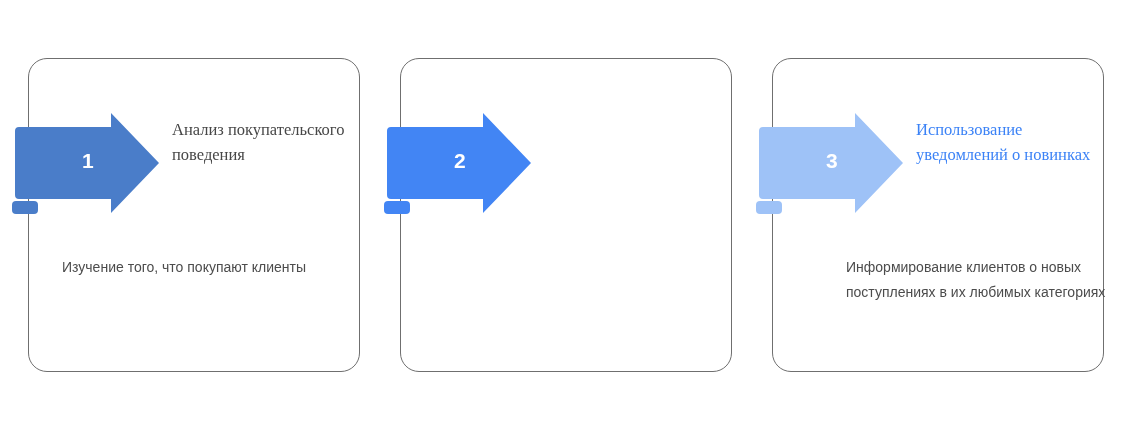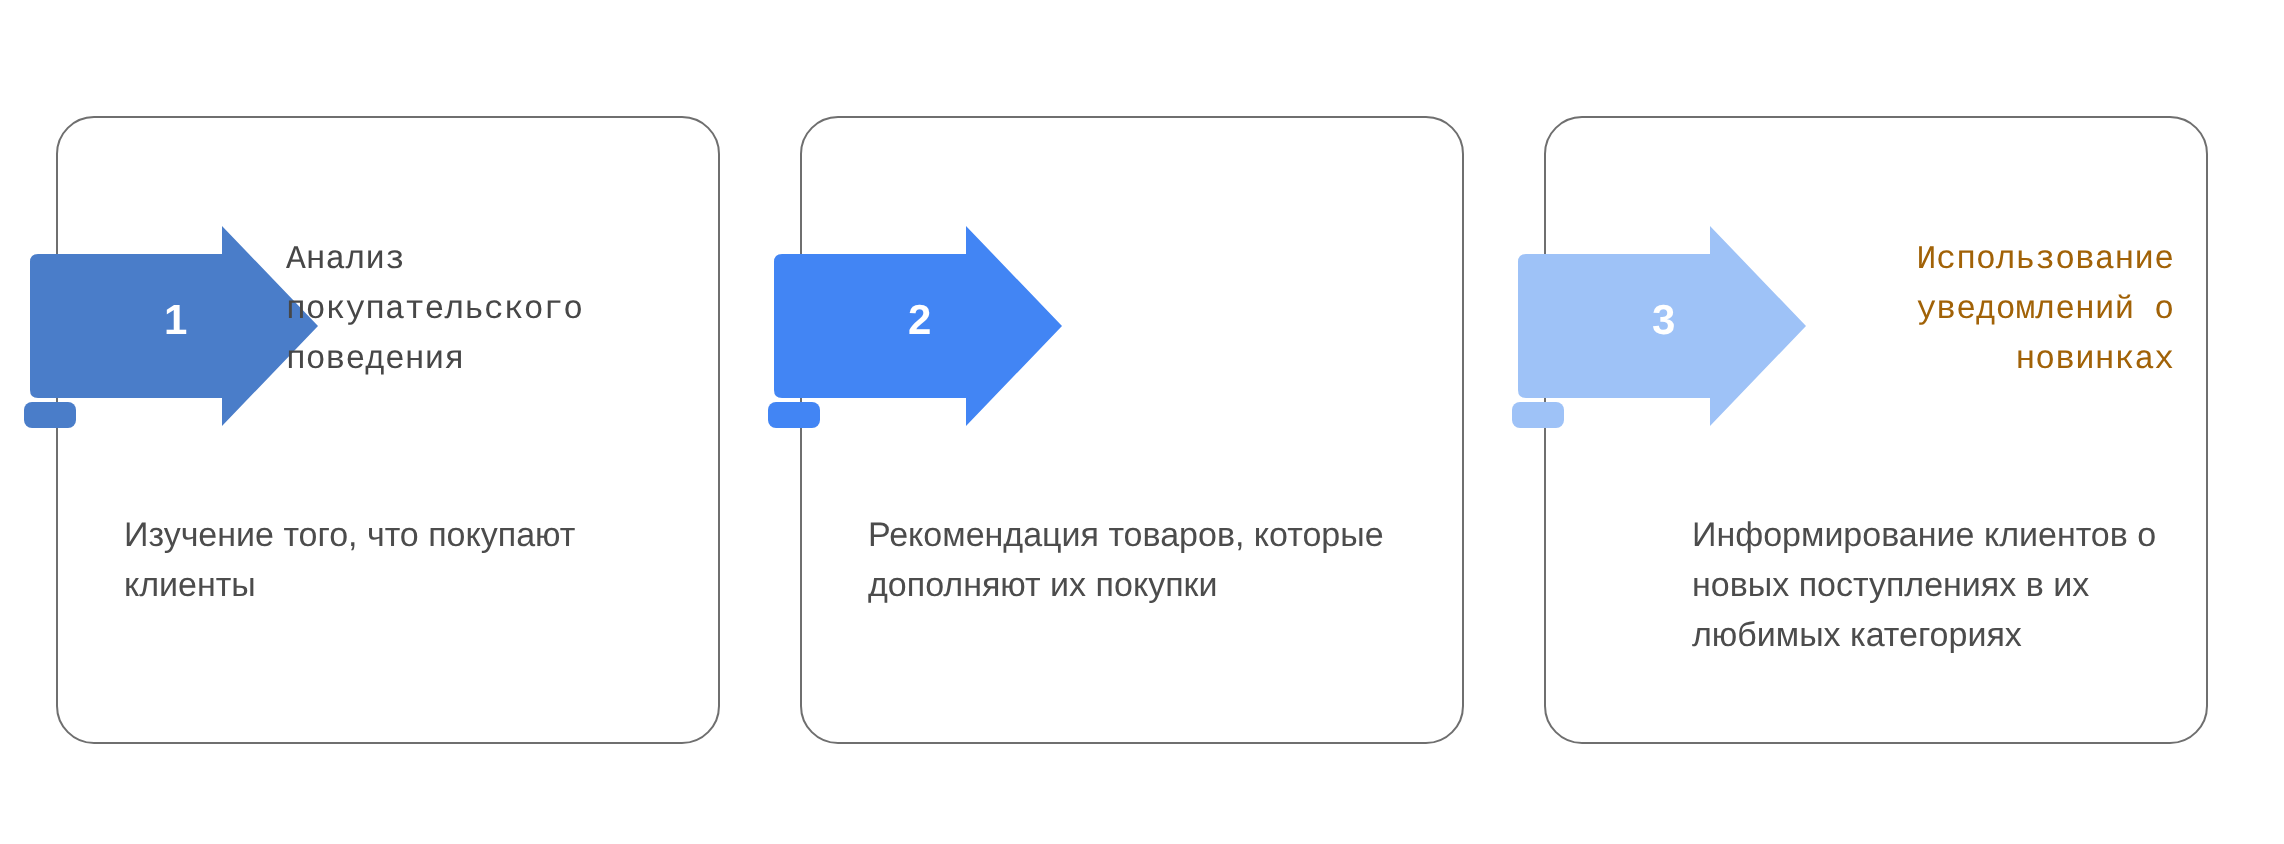--- a/index.html
+++ b/index.html
@@ -57,35 +57,35 @@
     align-items: center;
     justify-content: center;
     color: #ffffff;
     font-size: 21px;
     font-weight: bold;
     font-family: "Liberation Sans", sans-serif;
     letter-spacing: 0.3px;
   }
   .step-title {
     position: absolute;
-    left: 114px;
+    left: 143px;
     top: 58px;
     width: 196px;
     color: #474747;
     font-size: 16.5px;
     line-height: 25px;
-    font-family: Liberation Mono, monospace;
+    font-family: Liberation Serif, serif;
   }
   .step-body {
     position: absolute;
     left: 33px;
     top: 196px;
     width: 288px;
     color: #4c4c4c;
-    font-size: 17px;
+    font-size: 14px;
     line-height: 25px;
     font-family: "Liberation Sans", sans-serif;
   }
   .card-3 .step-title { width: 200px; }
   .card-3 .step-body { width: 276px; }
 </style>
 </head>
 <body style="background: rgb(255, 255, 255);">
 
 <div id="diagram">
@@ -103,28 +103,27 @@
   </div>
 
   <div class="card card-2" style="border-color: rgb(111, 111, 111);">
     <div class="arrow-wrap">
       <svg viewBox="0 0 148 100" xmlns="http://www.w3.org/2000/svg" aria-hidden="true">
         <path d="M4 18 Q4 14 8 14 L100 14 L100 0 L148 50 L100 100 L100 86 L8 86 Q4 86 4 82 Z" fill="#4285f4"></path>
         <rect x="1" y="88" width="26" height="13" rx="4" ry="4" fill="#4285f4"></rect>
       </svg>
     </div>
     <div class="step-number" style="color: rgb(255, 255, 255);">2</div>
-    <div class="step-body" style="color: rgb(76, 76, 76);">Рекомендация товаров, которые дополняют их покупки</div>
   </div>
 
   <div class="card card-3" style="border-color: rgb(111, 111, 111);">
     <div class="arrow-wrap">
       <svg viewBox="0 0 148 100" xmlns="http://www.w3.org/2000/svg" aria-hidden="true">
         <path d="M4 18 Q4 14 8 14 L100 14 L100 0 L148 50 L100 100 L100 86 L8 86 Q4 86 4 82 Z" fill="#9ec2f7"></path>
         <rect x="1" y="88" width="26" height="13" rx="4" ry="4" fill="#9ec2f7"></rect>
       </svg>
     </div>
     <div class="step-number" style="color: rgb(255, 255, 255);">3</div>
-    <div class="step-title" style="color: #a16207; text-align: right;">Использование уведомлений о новинках</div>
+    <div class="step-title" style="color: #3b82f6;">Использование уведомлений о новинках</div>
     <div class="step-body" style="color: rgb(76, 76, 76); margin-left: 40px;">Информирование клиентов о новых поступлениях в их любимых категориях</div>
   </div>
 
 </div>
 
 </body></html>

